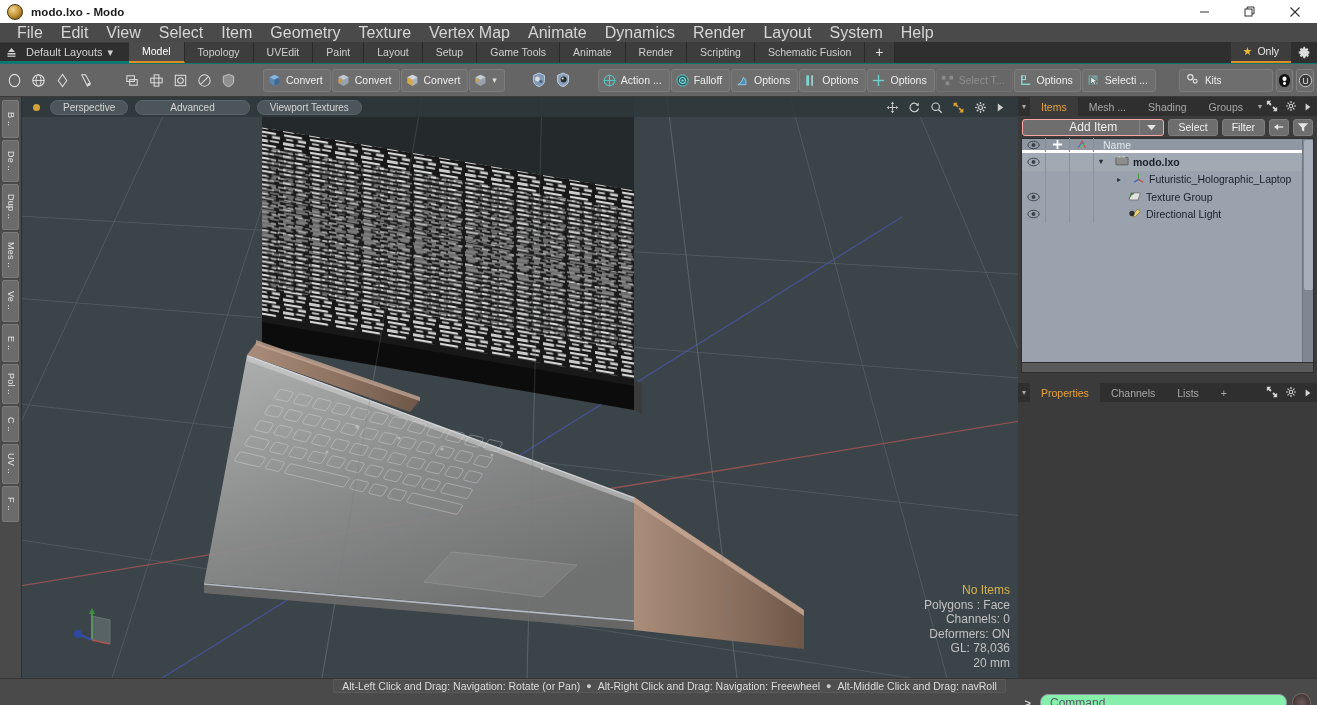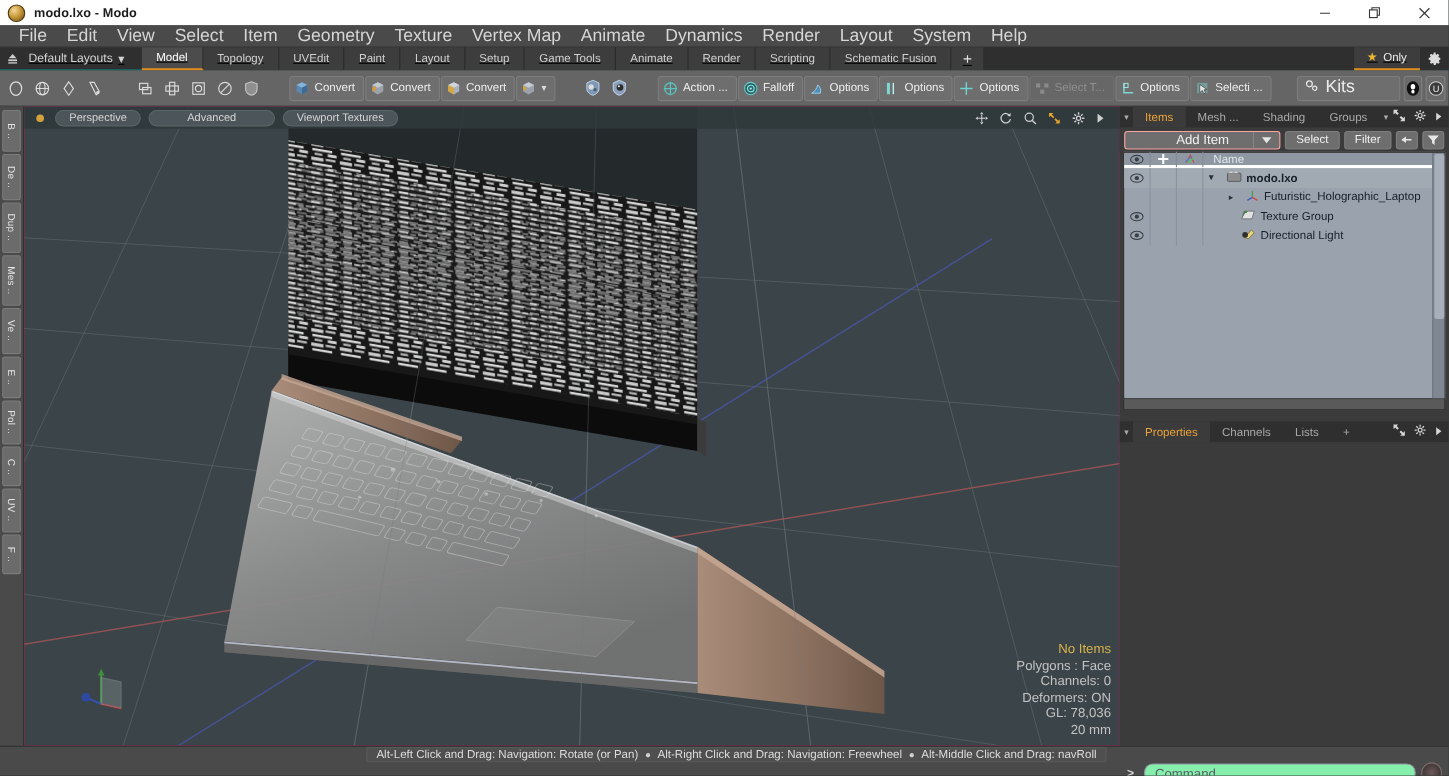--- a/index.html
+++ b/index.html
@@ -41,22 +41,21 @@
   }
   .menu-item {
     font-size: 16px; color: #d6d6d6; padding: 0 9px; height: 20px;
     display: flex; align-items: center; white-space: nowrap;
   }
 
   
   .layoutbar {
     position: absolute; top: 43px; left: 0; width: 1317px; height: 21px;
     background: #2f2f2f; display: flex; align-items: center;
-    border-bottom: 1px solid #0f766e;
-    text-decoration: underline;
+    border-bottom: 3px solid #0f766e;
   }
   .layout-home-icon {
     width: 22px; height: 21px; display: flex; align-items: center; justify-content: center;
     color: #c9c9c9;
   }
   .default-layouts {
     font-size: 11px; color: #d2d2d2; padding: 0 8px 0 4px; display: flex;
     align-items: center; gap: 5px; height: 21px;
   }
   .layout-tabs { display: flex; height: 21px; align-items: stretch; margin-left: 8px;}
@@ -96,21 +95,21 @@
     background: #6e6e6e; border: 1px solid #7d7d7d; border-radius: 3px;
     padding: 0 7px 0 3px; font-size: 10.5px; color: #ededed; white-space: nowrap;
   }
   .tb-btn.dim { color: #8f8f8f; border-color: #707070; background: #676767; }
   .tb-btn .bico { width: 15px; height: 15px; display: flex; align-items: center; justify-content: center; }
   .tb-cube { width: 17px; height: 17px; display:block; }
   .tb-spacer { flex: 1 1 auto; }
   .tb-kits {
     display: flex; align-items: center; gap: 5px; height: 23px; width: 117px;
     background: #6e6e6e; border: 1px solid #7d7d7d; border-radius: 3px;
-    padding: 0 6px; font-size: 16px; color: #ededed;
+    padding: 0 6px; font-size: 10px; color: #ededed;
   }
   .tb-round {
     width: 22px; height: 23px; display: flex; align-items: center; justify-content: center;
     background: #6a6a6a; border: 1px solid #808080; border-radius: 3px; margin-left: 3px;
   }
 
   
   .leftstrip {
     position: absolute; top: 97px; left: 0; width: 22px; height: 581px;
     background: #4a4a4a; border-right: 1px solid #2e2e2e;

